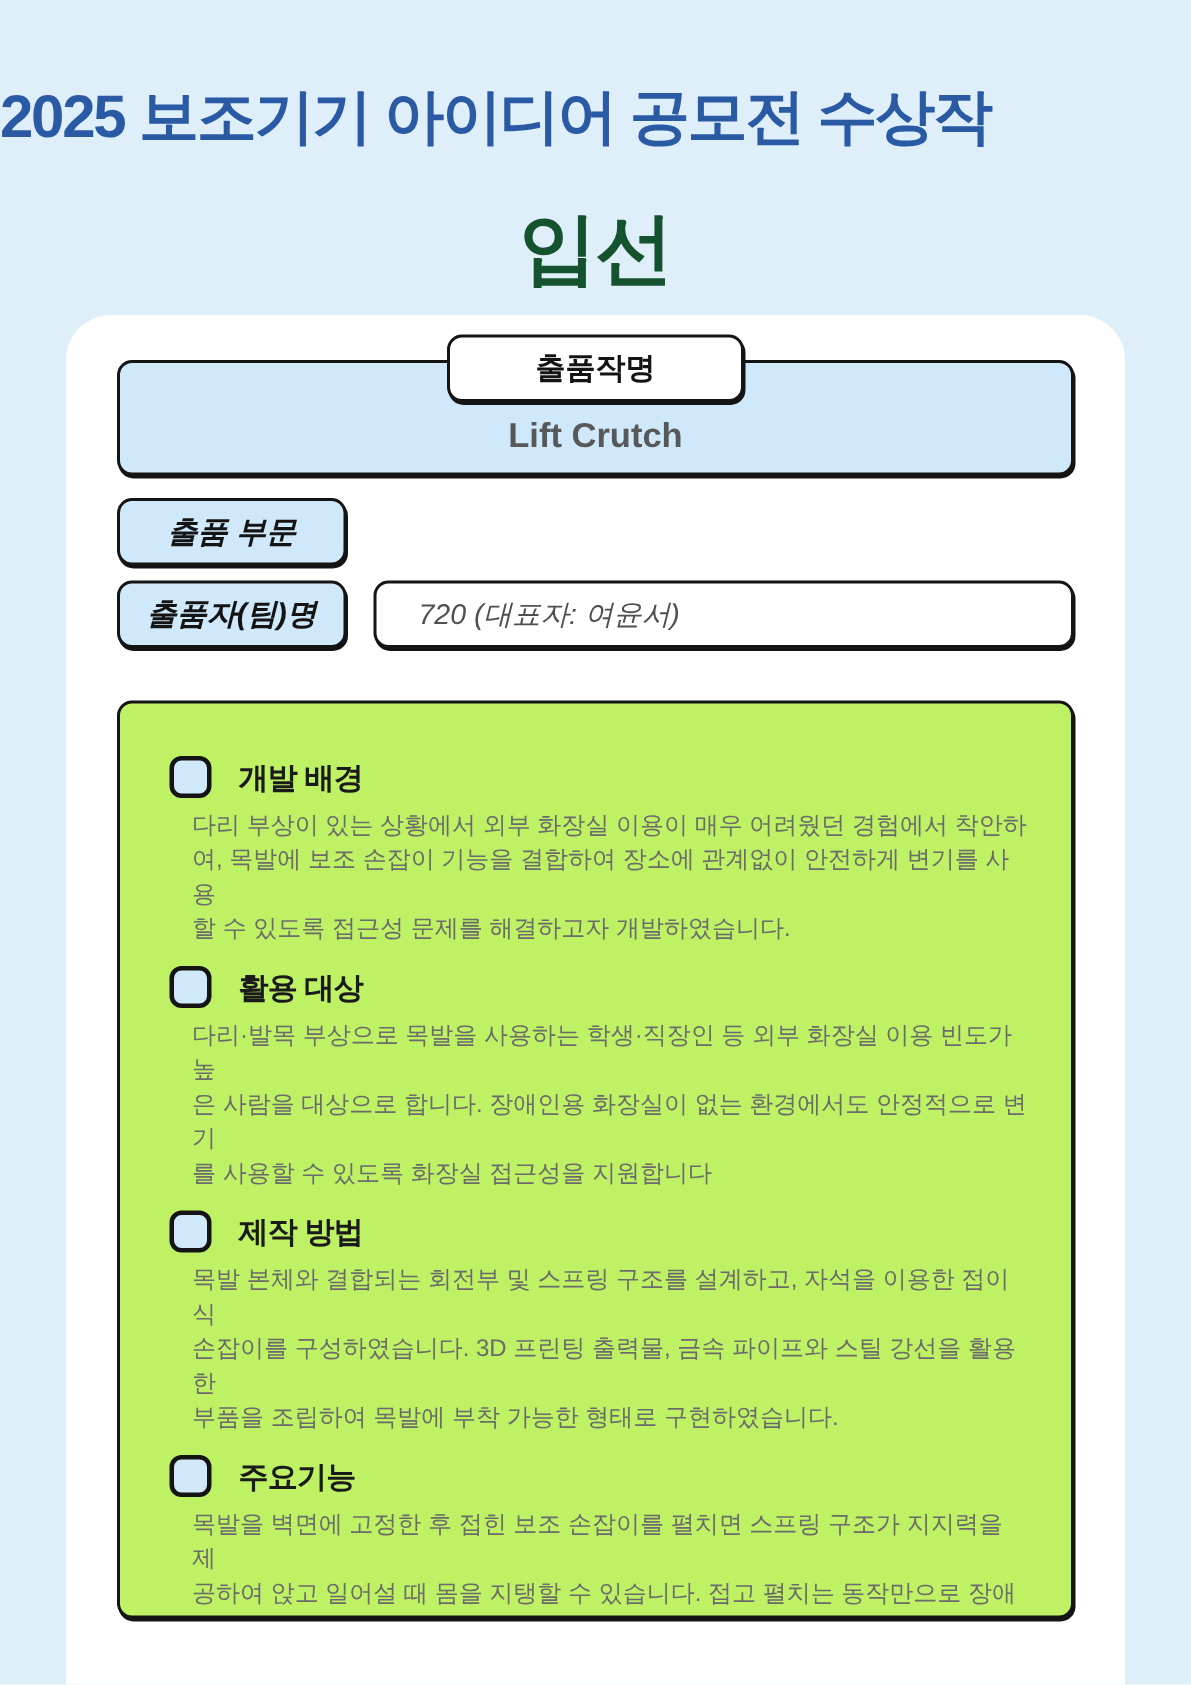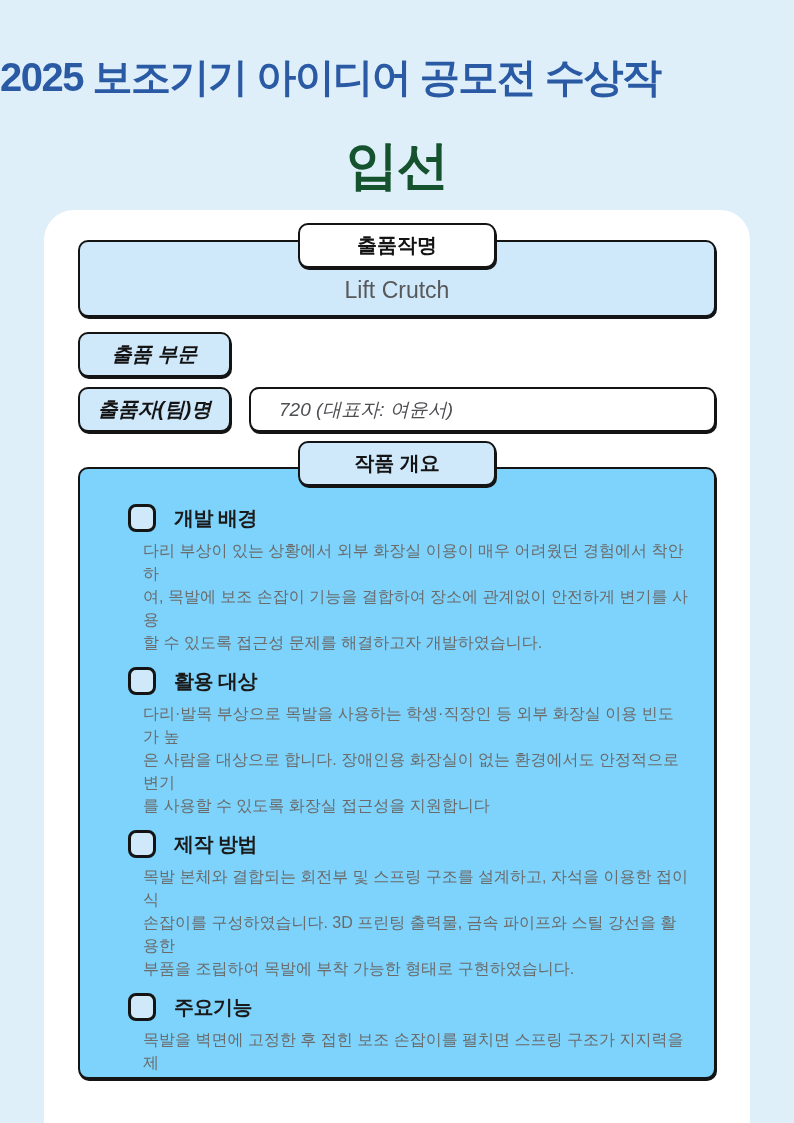--- a/index.html
+++ b/index.html
@@ -51,21 +51,21 @@
   .tab.white { background:#ffffff; top:-17px; }
   .tab.blue  { background:#cfe8fa; top:-26px; }
   .name-box {
     height:77px;
     background:#cfe8fa;
     border:2.5px solid #141414;
     border-radius:10px;
     box-shadow:1px 2px 0 #141414;
     display:flex; align-items:center; justify-content:center;
     padding-top:24px;
-    font-size:23px; font-weight:400; color:#57585a;
+    font-size:23px; font-weight:700; color:#57585a;
   }
 
   
   .field-row { display:flex; gap:18px; margin-top:15px;font-style:italic; }
   .field-row + .field-row { margin-top:10px; }
   .field-label {
     width:153px; height:45px; flex:none;
     background:#cfe8fa;
     border:2.5px solid #141414;
     border-radius:10px;
@@ -80,26 +80,26 @@
     border-radius:10px;
     box-shadow:1px 2px 0 #141414;
     display:flex; align-items:center;
     padding-left:28px;
     font-size:19px; color:#4d4f52;
   }
 
   
   .overview-group { position:relative; margin-top:35px; }
   .overview-box {
-    background:#7dd3fc;
+    background:#bef264;
     border:2.5px solid #141414;
     border-radius:10px;
     box-shadow:1px 2px 0 #141414;
     height:612px;
-    padding:34px 26px 0 48px;
+    padding:34px 26px 0 33px;
     overflow:hidden;
   }
   .section { margin-bottom:12px; }
   .section-header { display:flex; align-items:center; gap:18px; height:30px; }
   .bullet {
     width:28px; height:28px; flex:none;
     background:#cfe8fa;
     border:3px solid #141414;
     border-radius:8px;
   }
@@ -134,23 +134,20 @@
     <div class="field-row">
       <div class="field-label">출품 부문</div>
     </div>
 
     <div class="field-row">
       <div class="field-label">출품자(팀)명</div>
       <div class="field-value">720 (대표자: 여윤서)</div>
     </div>
 
     <div class="overview-group">
-      <div class="tab blue">
-        <span>작품 개요</span>
-      </div>
       <div class="overview-box">
 
         <div class="section">
           <div class="section-header">
             <span class="bullet"></span>
             <span class="section-heading">개발 배경</span>
           </div>
           <div class="section-body">다리 부상이 있는 상황에서 외부 화장실 이용이 매우 어려웠던 경험에서 착안하
 여, 목발에 보조 손잡이 기능을 결합하여 장소에 관계없이 안전하게 변기를 사용
 할 수 있도록 접근성 문제를 해결하고자 개발하였습니다.</div>

